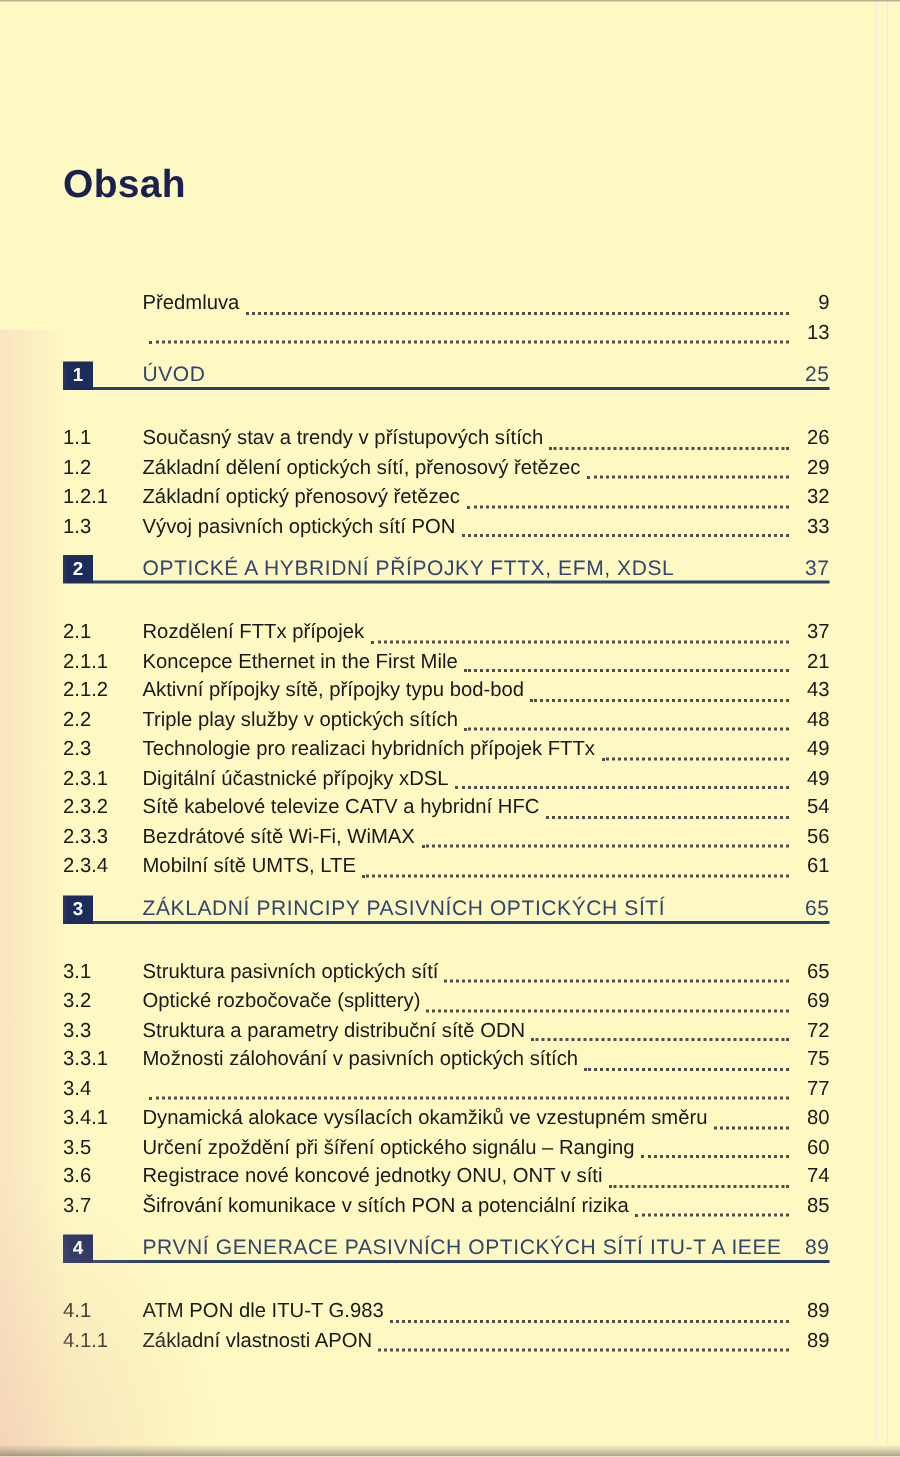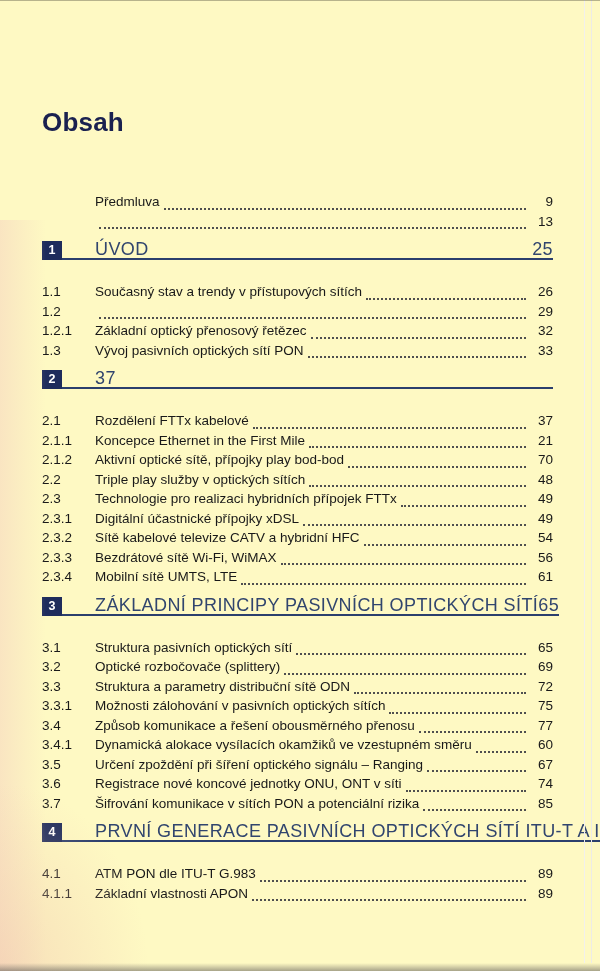--- a/index.html
+++ b/index.html
@@ -41,21 +41,21 @@
     background: #1e2c5c; color: #ffffff;
     font-size: 12.5px; font-weight: bold;
     text-align: center; line-height: 19px;
   }
   .sec-rest {
     flex: 1 1 auto;
     display: flex; justify-content: space-between; align-items: flex-start;
     border-bottom: 2px solid #2b3f6d;
     padding-left: 33px;
     color: #31456e;
-    font-size: 18px; line-height: 16px;
+    font-size: 14px; line-height: 16px;
     letter-spacing: 0.4px;
     white-space: nowrap;
   }
   .sec-items { margin-top: 23px; }
   
   .edge-left {
     position: absolute; left: 0; top: 220px; bottom: 0; width: 46px;
     background: linear-gradient(90deg, rgba(246,215,192,0.6), rgba(246,215,192,0));
     pointer-events: none;
   }
@@ -107,20 +107,21 @@
           </div>
           <div class="sec-items">
             <div class="entry">
               <span class="num">1.1</span>
               <span class="label">Současný stav a trendy v přístupových sítích</span>
               <span class="leader"></span>
               <span class="pg">26</span>
             </div>
             <div class="entry">
               <span class="num">1.2</span>
+              <span class="label">Základní dělení optických sítí, přenosový řetězec</span>
               <span class="leader"></span>
               <span class="pg">29</span>
             </div>
             <div class="entry">
               <span class="num">1.2.1</span>
               <span class="label">Základní optický přenosový řetězec</span>
               <span class="leader"></span>
               <span class="pg">32</span>
             </div>
             <div class="entry">
@@ -128,41 +129,42 @@
               <span class="label">Vývoj pasivních optických sítí PON</span>
               <span class="leader"></span>
               <span class="pg">33</span>
             </div>
           </div>
         </div>
         <div class="section">
           <div class="sec-head">
             <span class="sec-num">2</span>
             <div class="sec-rest">
+              <span class="sec-title">OPTICKÉ A HYBRIDNÍ PŘÍPOJKY FTTX, EFM, XDSL</span>
               <span class="sec-page">37</span>
             </div>
           </div>
           <div class="sec-items">
             <div class="entry">
               <span class="num">2.1</span>
-              <span class="label">Rozdělení FTTx kabelové</span>
+              <span class="label">Rozdělení FTTx přípojek</span>
               <span class="leader"></span>
               <span class="pg">37</span>
             </div>
             <div class="entry">
               <span class="num">2.1.1</span>
               <span class="label">Koncepce Ethernet in the First Mile</span>
               <span class="leader"></span>
               <span class="pg">21</span>
             </div>
             <div class="entry">
               <span class="num">2.1.2</span>
-              <span class="label">Aktivní optické sítě, přípojky play bod-bod</span>
-              <span class="leader"></span>
-              <span class="pg">70</span>
+              <span class="label">Aktivní přípojky sítě, přípojky typu bod-bod</span>
+              <span class="leader"></span>
+              <span class="pg">43</span>
             </div>
             <div class="entry">
               <span class="num">2.2</span>
               <span class="label">Triple play služby v optických sítích</span>
               <span class="leader"></span>
               <span class="pg">48</span>
             </div>
             <div class="entry">
               <span class="num">2.3</span>
               <span class="label">Technologie pro realizaci hybridních přípojek FTTx</span>
@@ -223,35 +225,34 @@
               <span class="pg">72</span>
             </div>
             <div class="entry">
               <span class="num">3.3.1</span>
               <span class="label">Možnosti zálohování v pasivních optických sítích</span>
               <span class="leader"></span>
               <span class="pg">75</span>
             </div>
             <div class="entry">
               <span class="num">3.4</span>
-              <span class="label">Způsob komunikace a řešení obousměrného přenosu</span>
               <span class="leader"></span>
               <span class="pg">77</span>
             </div>
             <div class="entry">
               <span class="num">3.4.1</span>
               <span class="label">Dynamická alokace vysílacích okamžiků ve vzestupném směru</span>
               <span class="leader"></span>
-              <span class="pg">60</span>
+              <span class="pg">80</span>
             </div>
             <div class="entry">
               <span class="num">3.5</span>
               <span class="label">Určení zpoždění při šíření optického signálu – Ranging</span>
               <span class="leader"></span>
-              <span class="pg">67</span>
+              <span class="pg">60</span>
             </div>
             <div class="entry">
               <span class="num">3.6</span>
               <span class="label">Registrace nové koncové jednotky ONU, ONT v síti</span>
               <span class="leader"></span>
               <span class="pg">74</span>
             </div>
             <div class="entry">
               <span class="num">3.7</span>
               <span class="label">Šifrování komunikace v sítích PON a potenciální rizika</span>

